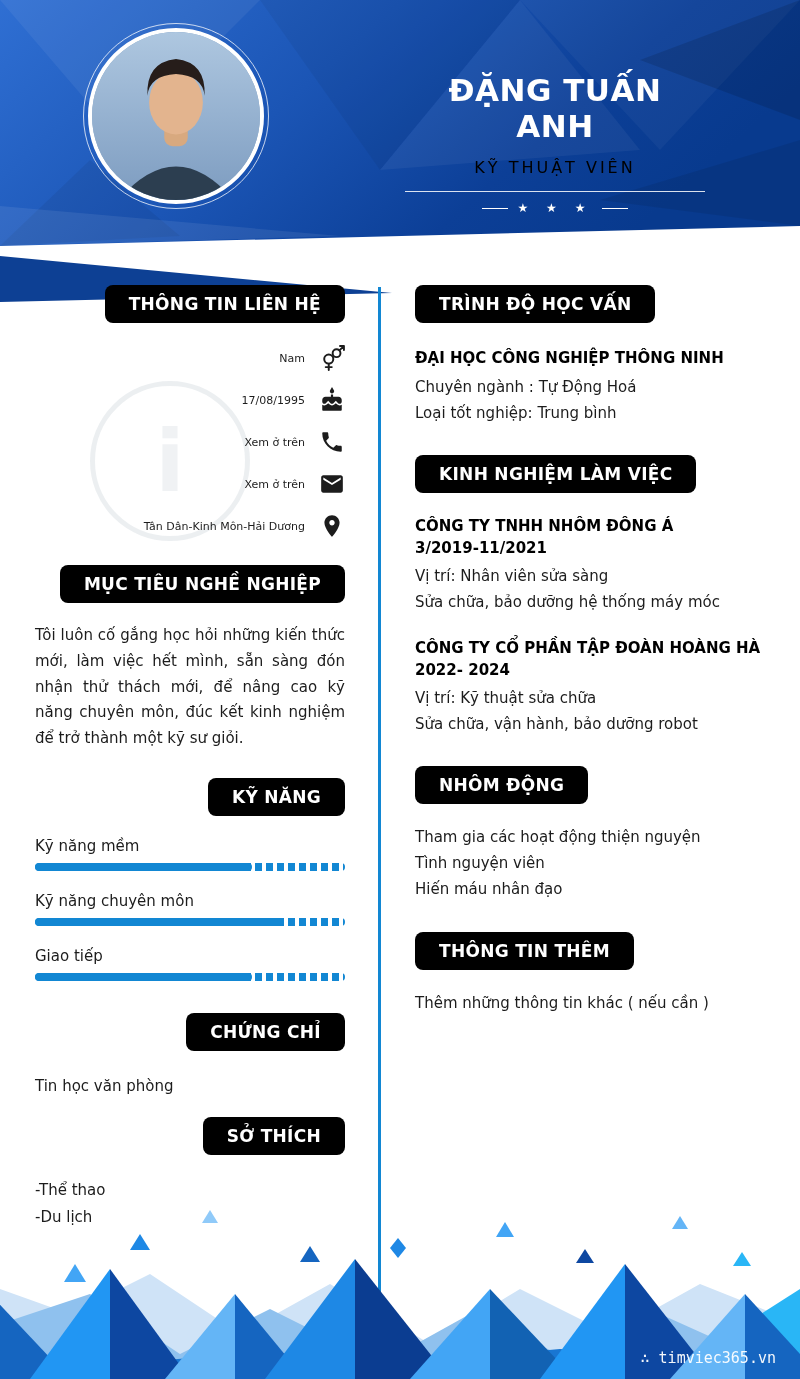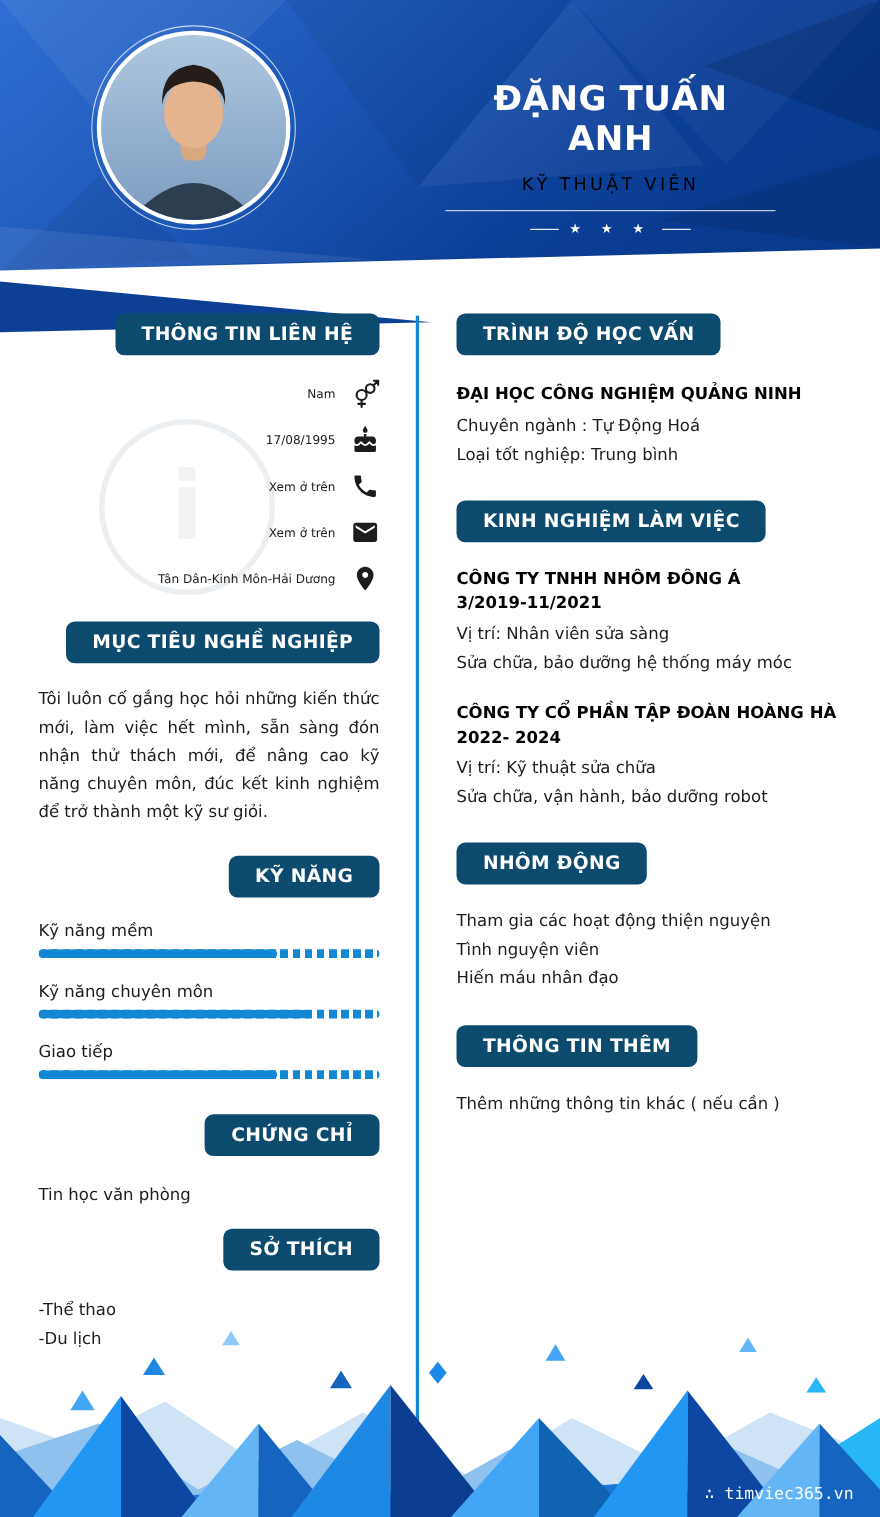--- a/index.html
+++ b/index.html
@@ -29,21 +29,21 @@
   .stars { font-size:12px; letter-spacing:7px; color:#ffffff; }
 
   
   .v-divider { position:absolute; left:378px; top:287px; width:3px; height:1022px; background:#1287d3; }
   .col-left  { position:absolute; left:35px;  top:285px; width:310px; }
   .col-right { position:absolute; left:415px; top:285px; width:358px; }
 
   .btn-row-right { text-align:right; }
   .btn-row-left  { text-align:left; }
   .sec-btn {
-    display:inline-block; background:#0c4a6e; color:#ffffff; font-weight:bold;
+    display:inline-block; background:#000000; color:#ffffff; font-weight:bold;
     font-size:17px; letter-spacing:0.3px; padding:9px 24px; border-radius:8px;
     white-space:nowrap;
   }
 
   
   .watermark-circle {
     position:absolute; top:96px; left:55px; width:160px; height:160px;
     border-radius:50%; border:5px solid rgba(150,165,180,0.18);
     display:flex; align-items:center; justify-content:center;
     font-size:86px; font-weight:bold; color:rgba(150,165,180,0.14);
@@ -248,21 +248,21 @@
       <div class="hobby-item">-Thể thao</div>
       <div class="hobby-item">-Du lịch</div>
     </div>
   </div>
 
   <div class="col-right">
 
     <div class="btn-row-left">
       <span class="sec-btn">TRÌNH ĐỘ HỌC VẤN</span>
     </div>
-    <div class="block-title edu-school">ĐẠI HỌC CÔNG NGHIỆM QUẢNG NINH</div>
+    <div class="block-title edu-school">ĐẠI HỌC CÔNG NGHIỆP THÔNG NINH</div>
     <div class="edu-lines">
       <div class="body-line">Chuyên ngành : Tự Động Hoá</div>
       <div class="body-line">Loại tốt nghiệp: Trung bình</div>
     </div>
 
     <div class="btn-row-left exp-head">
       <span class="sec-btn">KINH NGHIỆM LÀM VIỆC</span>
     </div>
 
     <div class="job">

